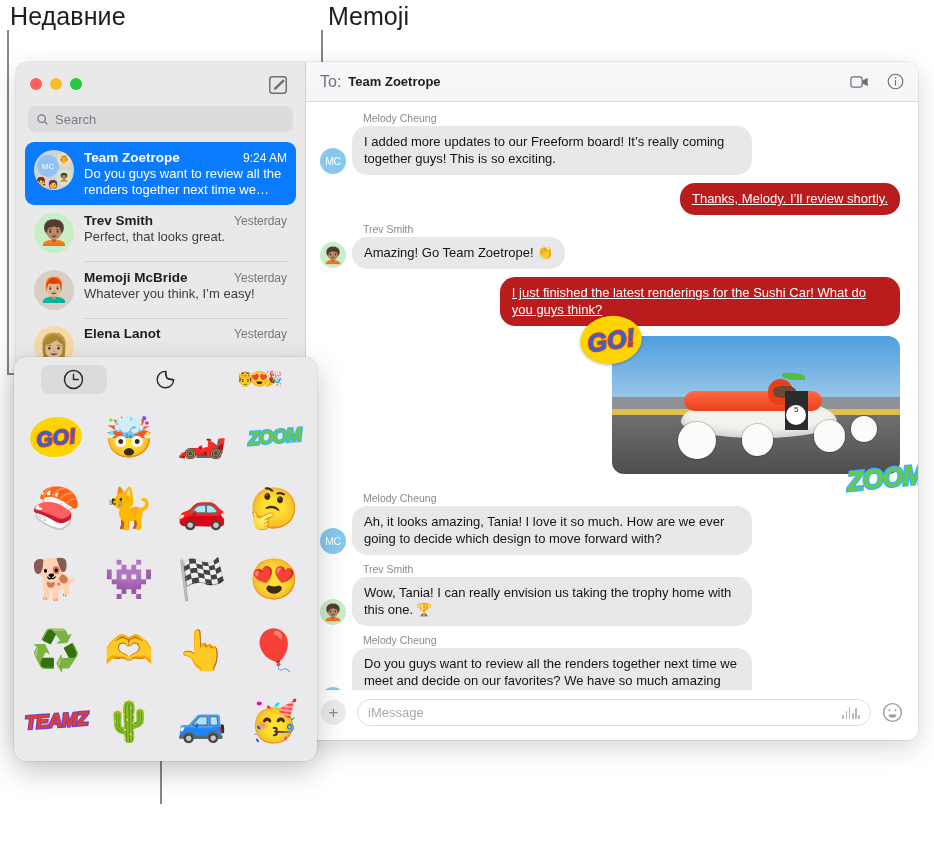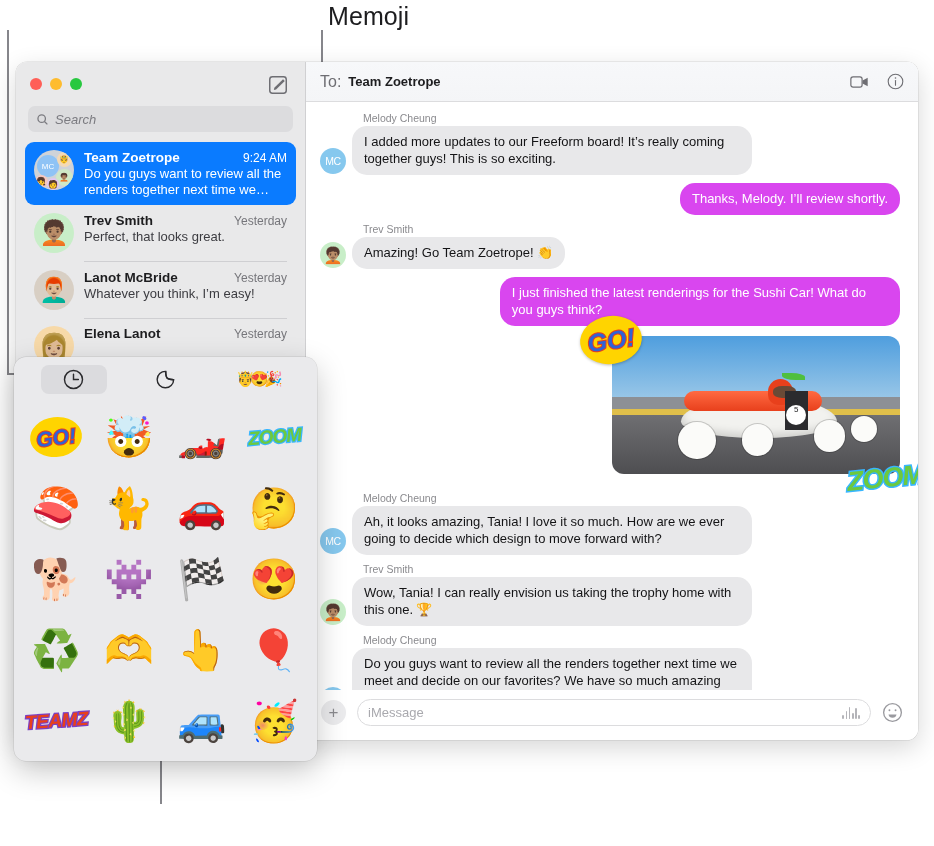--- a/index.html
+++ b/index.html
@@ -56,21 +56,20 @@
   #compose-btn {
     position: absolute; right: 16px; top: 12px;
     width: 22px; height: 22px; color: #6e6e73;
   }
   #search-wrap { padding: 0 12px; }
   #search-field {
     height: 26px; border-radius: 7px;
     background: #dcdcde;
     display: flex; align-items: center; gap: 6px;
     padding: 0 8px;
-    font-style: italic;
   }
   #search-field .sicon { width: 13px; height: 13px; color: #7b7b80; flex: none; }
   #search-ph { font-size: 13px; color: #7b7b80; }
 
   #conv-list { margin-top: 10px; padding: 0 9px; }
   .conv {
     display: flex; align-items: flex-start; gap: 10px;
     padding: 8px 9px; border-radius: 9px; position: relative;
   }
   .conv.selected { background: #0a7bff; }
@@ -137,21 +136,21 @@
   .av-mc { background: #86c8ee; letter-spacing: -0.3px; }
   .av-ts { background: #c8eec8; font-size: 16px; }
   .msg-col { max-width: 69%; }
   .sender-name { font-size: 10.5px; color: #8a8a8e; margin: 0 0 2px 11px; }
   .bubble {
     border-radius: 15px; padding: 7px 12px 8px;
     font-size: 13px; line-height: 17px; position: relative;
     word-wrap: break-word;
   }
   .bubble.in { background: #e8e8ea; color: #141416; }
-  .bubble.out { background: #d946ef; color: #ffffff; }
+  .bubble.out { background: #b91c1c; color: #ffffff; text-decoration: underline; }
   .bubble.in::after {
     content: ""; position: absolute; left: -5px; bottom: 0;
     width: 13px; height: 14px; background: #e8e8ea;
     border-bottom-right-radius: 12px;
     clip-path: polygon(100% 0, 100% 100%, 0 100%);
     z-index: -1;
   }
   .bubble.out::after {
     content: ""; position: absolute; right: -5px; bottom: 0;
     width: 13px; height: 14px; background: #3aabf7;
@@ -289,20 +288,21 @@
   }
   .lbl-go span { font-size: 21px; color: #2f63d6; -webkit-text-stroke: 2px #e8401c; paint-order: stroke fill; }
   .lbl-zoom { font-size: 23px; color: #6cc93f; -webkit-text-stroke: 2.5px #38b6ff; paint-order: stroke fill; transform: rotate(-5deg); letter-spacing: -1px; }
   .lbl-teamz { font-size: 19px; color: #e8401c; -webkit-text-stroke: 2.5px #7b3fc4; paint-order: stroke fill; transform: rotate(-4deg); letter-spacing: -0.5px; }
 </style>
 </head>
 <body>
 
 <div id="root">
 
+  <div class="callout-label" style="left:10px; top:2px;">Недавние</div>
   <div class="callout-line cl-v" style="left:7px; top:30px; height:344px;"></div>
   <div class="callout-line cl-h" style="left:7px; top:373px; width:112px;"></div>
 
   <div class="callout-label" style="left:328px; top:2px;">Memoji</div>
   <div class="callout-line cl-v" style="left:321px; top:30px; height:344px;"></div>
   <div class="callout-line cl-h" style="left:265px; top:373px; width:57px;"></div>
 
   <div class="callout-line cl-v" style="left:160px; top:386px; height:418px;"></div>
 
   <div id="msg-window">
@@ -361,21 +361,21 @@
             </div>
             <div class="conv-prev">Perfect, that looks great.</div>
           </div>
         </div>
         <div class="conv-sep"></div>
 
         <div class="conv">
           <div class="avatar" style="background:#d8cfc4;font-size:24px;">👨🏼‍🦰</div>
           <div class="conv-body">
             <div class="conv-top">
-              <span class="conv-name">Lanot McBride</span>
+              <span class="conv-name">Memoji McBride</span>
               <span class="conv-time">Yesterday</span>
             </div>
             <div class="conv-prev">Whatever you think, I’m easy!</div>
           </div>
         </div>
         <div class="conv-sep"></div>
 
         <div class="conv">
           <div class="avatar" style="background:#f7d9a8;font-size:24px;">👩🏼</div>
           <div class="conv-body">

